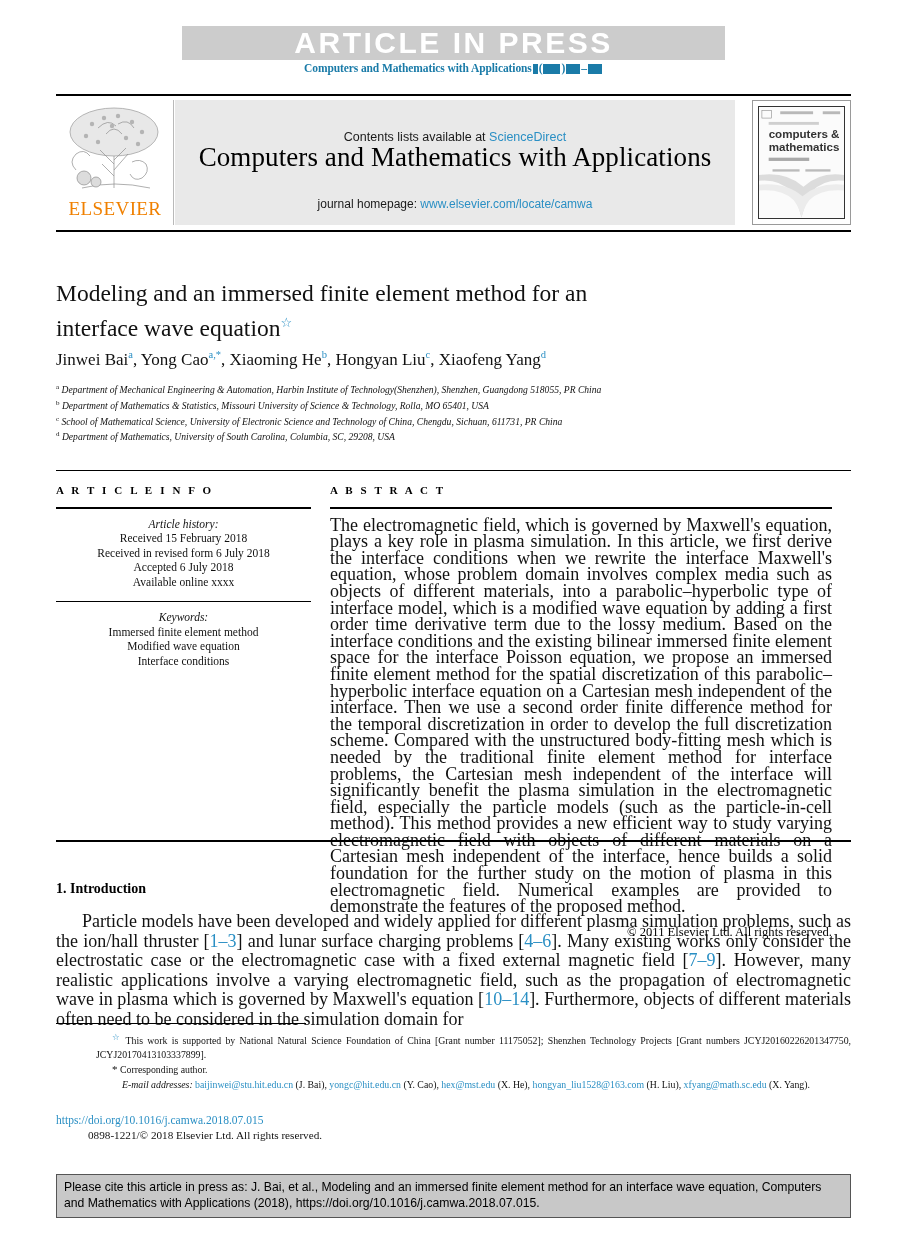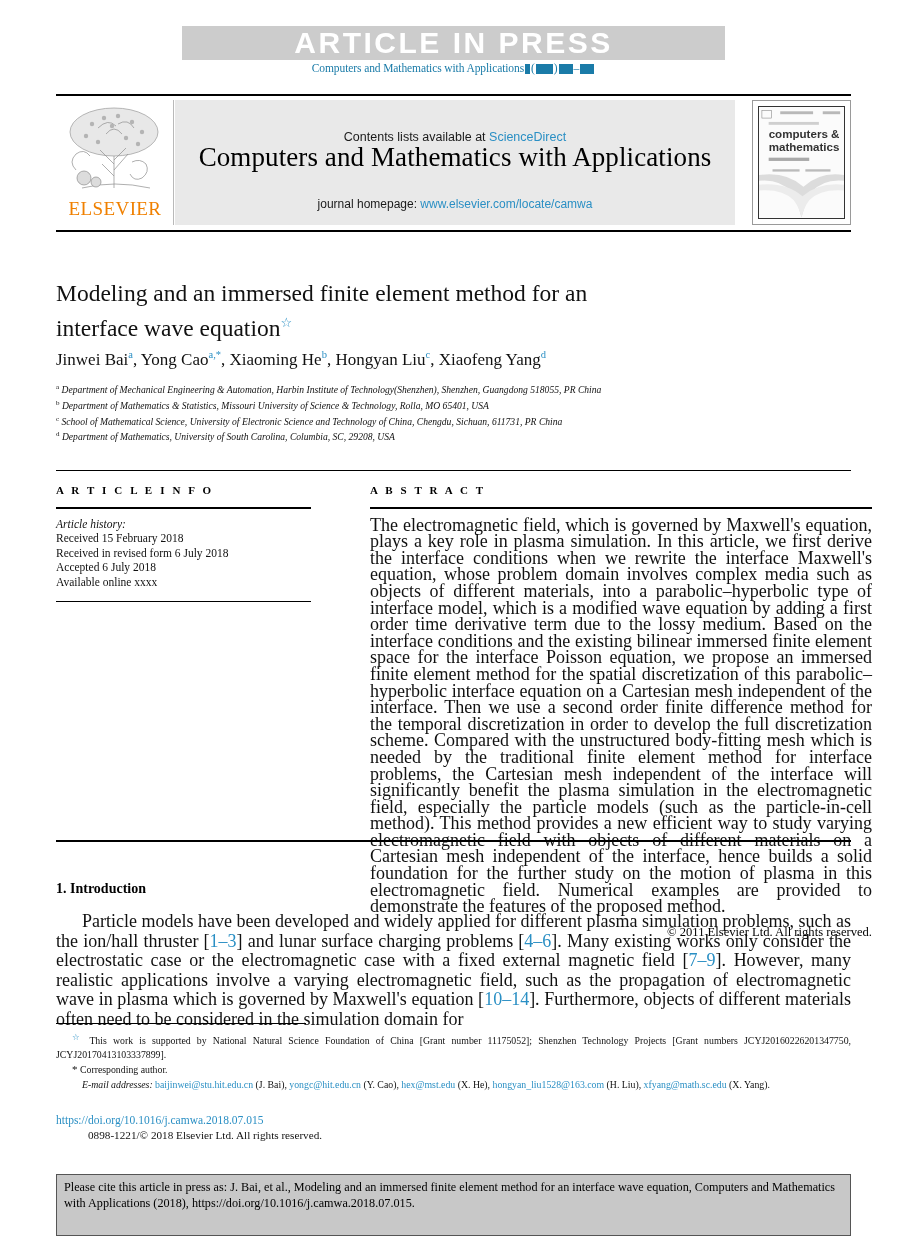--- a/index.html
+++ b/index.html
@@ -46,21 +46,21 @@
     letter-spacing: 2.5px;
   }
   .aip-journal-line {
     position: absolute;
     left: 182px;
     top: 62px;
     width: 543px;
     text-align: center;
     color: #1a7ba8;
     font-family: "Liberation Serif", serif;
-    font-weight: normal;
+    font-weight: bold;
     font-size: 11.5px;
     letter-spacing: -0.1px;
   }
   .blk {
     display: inline-block;
     background: #1a7ba8;
     vertical-align: middle;
   }
   .blk-s { width: 5px; height: 10px; margin: 0 1px; }
   .blk-m { width: 17px; height: 10px; margin: 0 1px; }
@@ -196,21 +196,21 @@
     left: 56px; top: 470px; width: 795px; height: 1px;
     background: #000;
   }
   .info-col {
     position: absolute;
     left: 56px; top: 484px;
     width: 255px;
   }
   .abs-col {
     position: absolute;
-    left: 370px; top: 484px;
+    left: 330px; top: 484px;
     width: 502px;
   }
   .sec-head {
     font-family: "Liberation Serif", serif;
     font-weight: bold;
     font-size: 11px;
     letter-spacing: 2.6px;
     color: #000;
     margin-bottom: 11px;
   }
@@ -219,20 +219,21 @@
   .ital-lbl {
     font-style: italic;
     font-size: 11.5px;
     font-family: "Liberation Serif", serif;
   }
   .info-body {
     font-family: "Liberation Serif", serif;
     font-size: 11.5px;
     line-height: 14.5px;
     color: #111;
+    text-align: center;
   }
   .abs-body {
     font-family: "Liberation Serif", serif;
     font-size: 18px;
     line-height: 16.6px;
     text-align: justify;
     color: #111;
   }
   .abs-copy {
     margin-top: 10px;
@@ -277,21 +278,21 @@
   .footnotes {
     position: absolute;
     left: 56px; top: 1031px;
     width: 795px;
     font-family: "Liberation Serif", serif;
     font-size: 9.8px;
     line-height: 13.3px;
     color: #111;
     text-align: justify;
   }
-  .footnotes .fn-row { margin-bottom: 2px; }
+  .footnotes .fn-row { margin-bottom: 2px; margin-left: 40px; }
   .fn-mark { color: #2a8fc4; font-size: 8.5px; vertical-align: super; }
   .fn-star { font-size: 11px; }
   .em-lbl { font-style: italic; }
   .mail { color: #2a8fc4; }
   .doi-line {
     position: absolute;
     left: 56px; top: 1114px;
     font-family: "Liberation Serif", serif;
     font-size: 11.5px;
     color: #2a8fc4;
@@ -306,22 +307,22 @@
   }
 
   
   .cite-box {
     position: absolute;
     left: 56px; top: 1174px;
     width: 795px;
     box-sizing: border-box;
     background: #c8c8c8;
     border: 1px solid #555;
-    padding: 5px 7px 24px 7px;
-    font-family: Liberation Serif, serif;
+    padding: 5px 7px 6px 7px;
+    font-family: Liberation Sans, sans-serif;
     font-size: 12.2px;
     line-height: 15.5px;
     color: #000;
   }
 </style>
 </head>
 <body>
 
 <div class="page">
 
@@ -420,20 +421,26 @@
     <div class="sec-head">A R T I C L E    I N F O</div>
     <div class="hr-thick"></div>
     <div class="info-body">
       <div class="ital-lbl">Article history:</div>
       <div>Received 15 February 2018</div>
       <div>Received in revised form 6 July 2018</div>
       <div>Accepted 6 July 2018</div>
       <div>Available online xxxx</div>
     </div>
     <div class="hr-thin"></div>
+    <div class="info-body">
+      <div class="ital-lbl">Keywords:</div>
+      <div>Immersed finite element method</div>
+      <div>Modified wave equation</div>
+      <div>Interface conditions</div>
+    </div>
   </div>
 
   <div class="abs-col">
     <div class="sec-head">A B S T R A C T</div>
     <div class="hr-thick"></div>
     <div class="abs-body">The electromagnetic field, which is governed by Maxwell's equation, plays a key role in plasma simulation. In this article, we first derive the interface conditions when we rewrite the interface Maxwell's equation, whose problem domain involves complex media such as objects of different materials, into a parabolic–hyperbolic type of interface model, which is a modified wave equation by adding a first order time derivative term due to the lossy medium. Based on the interface conditions and the existing bilinear immersed finite element space for the interface Poisson equation, we propose an immersed finite element method for the spatial discretization of this parabolic–hyperbolic interface equation on a Cartesian mesh independent of the interface. Then we use a second order finite difference method for the temporal discretization in order to develop the full discretization scheme. Compared with the unstructured body-fitting mesh which is needed by the traditional finite element method for interface problems, the Cartesian mesh independent of the interface will significantly benefit the plasma simulation in the electromagnetic field, especially the particle models (such as the particle-in-cell method). This method provides a new efficient way to study varying electromagnetic field with objects of different materials on a Cartesian mesh independent of the interface, hence builds a solid foundation for the further study on the motion of plasma in this electromagnetic field. Numerical examples are provided to demonstrate the features of the proposed method.</div>
     <div class="abs-copy">© 2011 Elsevier Ltd. All rights reserved.</div>
   </div>
 
   <div class="sec-rule-bottom"></div>

